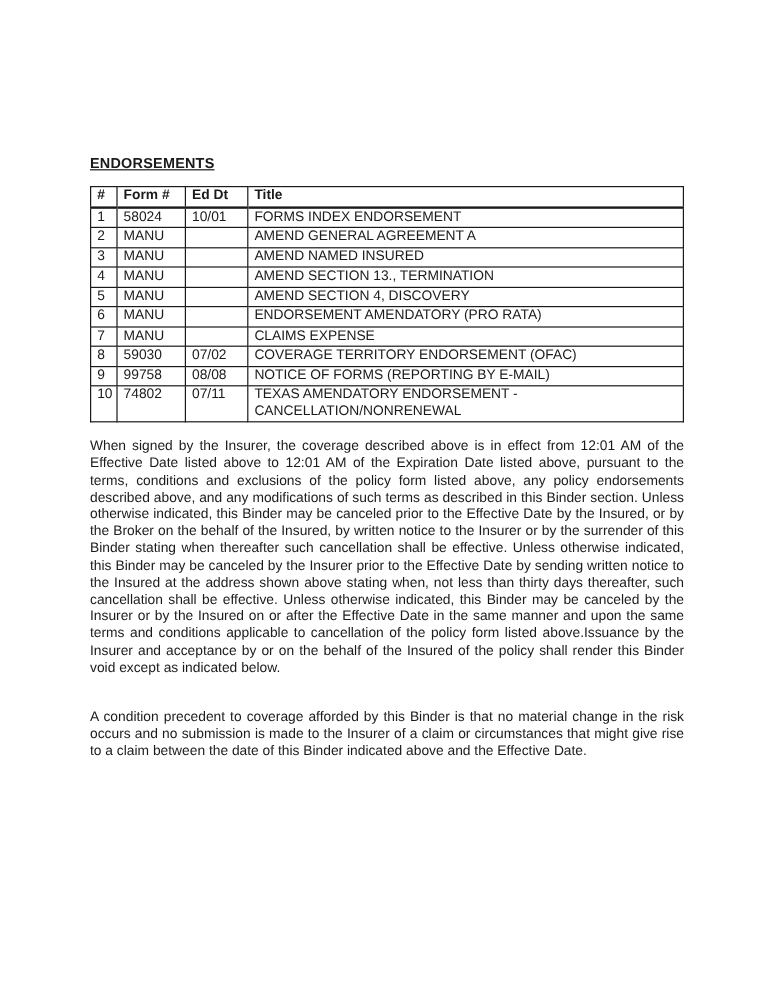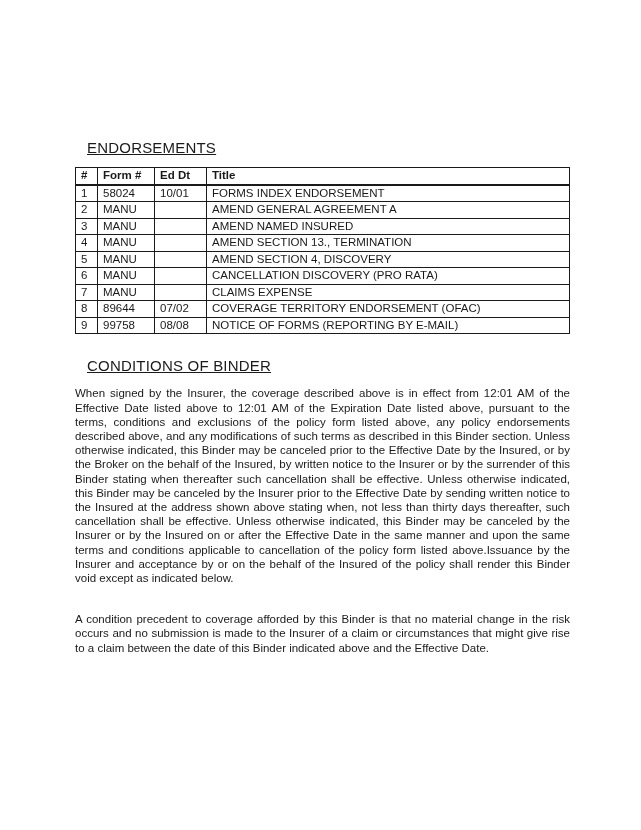--- a/index.html
+++ b/index.html
@@ -14,23 +14,23 @@
     line-height: 14.2px;
     overflow: hidden;
   }
   .content {
     position: absolute;
     left: 75px;
     top: 0;
     width: 495px;
   }
   .section-heading {
-    margin: 12px;
-    font-size: 15px;
-    font-weight: normal;
+    margin: 0;
+    font-size: 12px;
+    font-weight: bold;
     text-decoration: underline;
     letter-spacing: 0.2px;
   }
   .heading-endorsements { padding-top: 129px; }
   .heading-conditions   { margin-top: 25px; }
   .intro { margin: 15px 0 0 0; }
   .body-para { margin: 13px 0 0 0; text-align: justify; }
   table.riders {
     margin-top: 12px;
     border-collapse: collapse;
@@ -104,43 +104,49 @@
         <tr>
           <td class="cell-num">5</td>
           <td class="cell-form">MANU</td>
           <td class="cell-eddt"></td>
           <td class="cell-title">AMEND SECTION 4, DISCOVERY</td>
         </tr>
         <tr>
           <td class="cell-num">6</td>
           <td class="cell-form">MANU</td>
           <td class="cell-eddt"></td>
-          <td class="cell-title">CANCELLATION DISCOVERY (PRO RATA)</td>
+          <td class="cell-title">ENDORSEMENT AMENDATORY (PRO RATA)</td>
         </tr>
         <tr>
           <td class="cell-num">7</td>
           <td class="cell-form">MANU</td>
           <td class="cell-eddt"></td>
           <td class="cell-title">CLAIMS EXPENSE</td>
         </tr>
         <tr>
           <td class="cell-num">8</td>
-          <td class="cell-form">89644</td>
+          <td class="cell-form">59030</td>
           <td class="cell-eddt">07/02</td>
           <td class="cell-title">COVERAGE TERRITORY ENDORSEMENT (OFAC)</td>
         </tr>
         <tr>
           <td class="cell-num">9</td>
           <td class="cell-form">99758</td>
           <td class="cell-eddt">08/08</td>
           <td class="cell-title">NOTICE OF FORMS (REPORTING BY E-MAIL)</td>
         </tr>
+        <tr>
+          <td class="cell-num">10</td>
+          <td class="cell-form">74802</td>
+          <td class="cell-eddt">07/11</td>
+          <td class="cell-title">TEXAS AMENDATORY ENDORSEMENT -
+CANCELLATION/NONRENEWAL</td>
+        </tr>
       </tbody>
     </table>
 
-    <h2 class="section-heading heading-conditions">CONDITIONS OF BINDER</h2>
 
     <p class="body-para">When signed by the Insurer, the coverage described above is in effect from 12:01 AM of the Effective Date listed above to 12:01 AM of the Expiration Date listed above, pursuant to the terms, conditions and exclusions of the policy form listed above, any policy endorsements described above, and any modifications of such terms as described in this Binder section. Unless otherwise indicated, this Binder may be canceled prior to the Effective Date by the Insured, or by the Broker on the behalf of the Insured, by written notice to the Insurer or by the surrender of this Binder stating when thereafter such cancellation shall be effective. Unless otherwise indicated, this Binder may be canceled by the Insurer prior to the Effective Date by sending written notice to the Insured at the address shown above stating when, not less than thirty days thereafter, such cancellation shall be effective. Unless otherwise indicated, this Binder may be canceled by the Insurer or by the Insured on or after the Effective Date in the same manner and upon the same terms and conditions applicable to cancellation of the policy form listed above.Issuance by the Insurer and acceptance by or on the behalf of the Insured of the policy shall render this Binder void except as indicated below.</p>
 
     <p class="body-para" style="margin-top:27px;">A condition precedent to coverage afforded by this Binder is that no material change in the risk occurs and no submission is made to the Insurer of a claim or circumstances that might give rise to a claim between the date of this Binder indicated above and the Effective Date.</p>
 
   </div>
 </div>
 
 </body></html>

